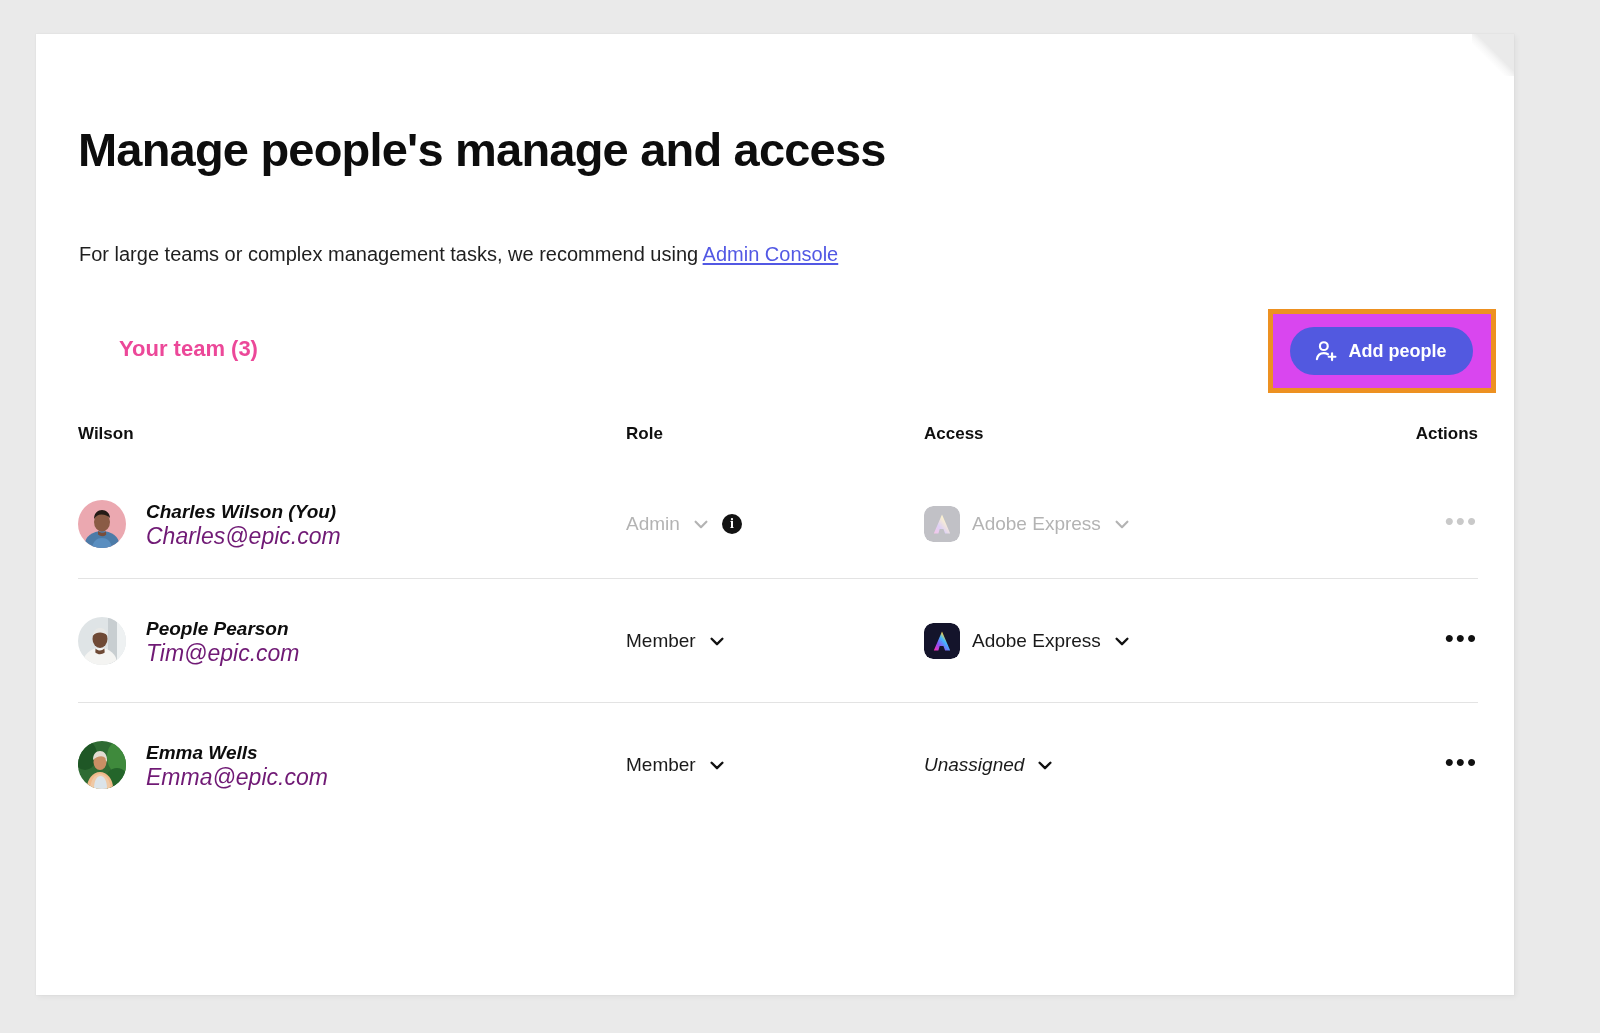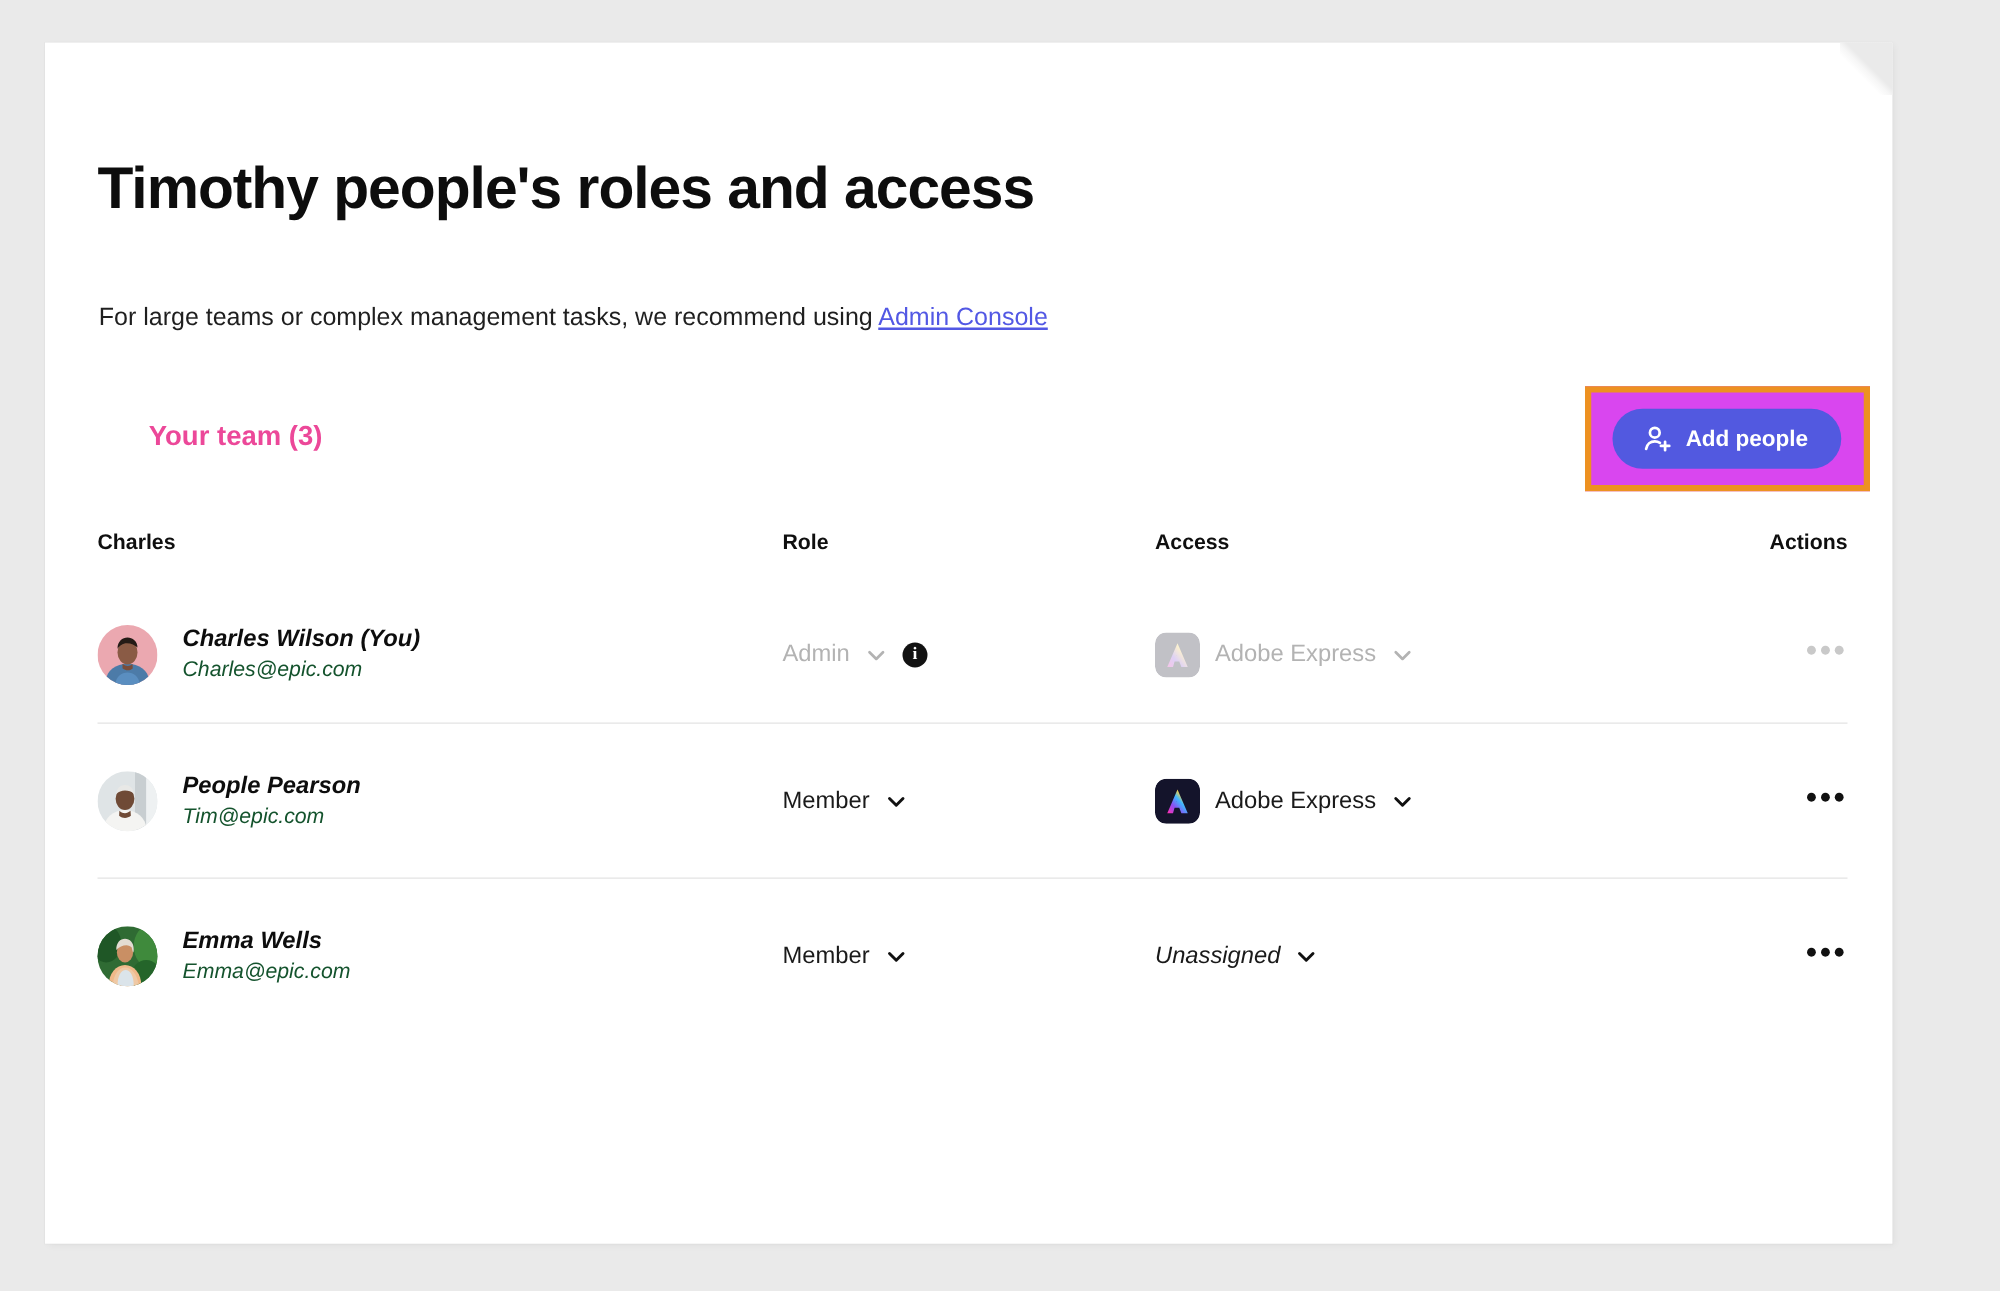--- a/index.html
+++ b/index.html
@@ -137,22 +137,22 @@
   }
   .avatar svg { display: block; }
   .p-name {
     font-size: 19px;
     font-weight: 700;
     color: #0d0d0d;
     line-height: 24px;
     white-space: nowrap;
   }
   .p-mail {
-    font-size: 17px;
-    color: #14532d;
+    font-size: 23px;
+    color: #701a75;
     line-height: 24px;
     white-space: nowrap;
   }
 
   .picker {
     display: flex;
     align-items: center;
     gap: 12px;
     font-size: 19px;
     color: #1a1a1a;
@@ -199,21 +199,21 @@
   }
   .dots.dim { color: #c9c9c9; cursor: default; }
 </style>
 </head>
 <body>
 
 <div class="card">
 
   <div class="page-curl"></div>
 
-  <h1 class="page-title">Timothy people's roles and access</h1>
+  <h1 class="page-title">Manage people's manage and access</h1>
 
   <p class="lede">
     <br>
     <span>For large teams or complex management tasks, we recommend using </span><a href="#">Admin Console</a>
   </p>
 
   <h2 class="team-heading">Your team (3)</h2>
 
   <div class="add-people-wrap">
     <button class="add-people-btn">
@@ -224,21 +224,21 @@
           <path d="M17.6 14.2v6.2M14.5 17.3h6.2"></path>
         </svg>
       </span>
       <span>Add people</span>
     </button>
   </div>
 
   <div class="tbl">
 
     <div class="thead">
-      <span class="col-people">Charles</span>
+      <span class="col-people">Wilson</span>
       <span class="col-role">Role</span>
       <span class="col-access">Access</span>
       <span class="col-actions">Actions</span>
     </div>
 
     <div class="row first">
       <div class="cell col-people person">
         <span class="avatar">
           <svg width="48" height="48" viewBox="0 0 48 48">
             <rect width="48" height="48" fill="#eba8b0"></rect>

